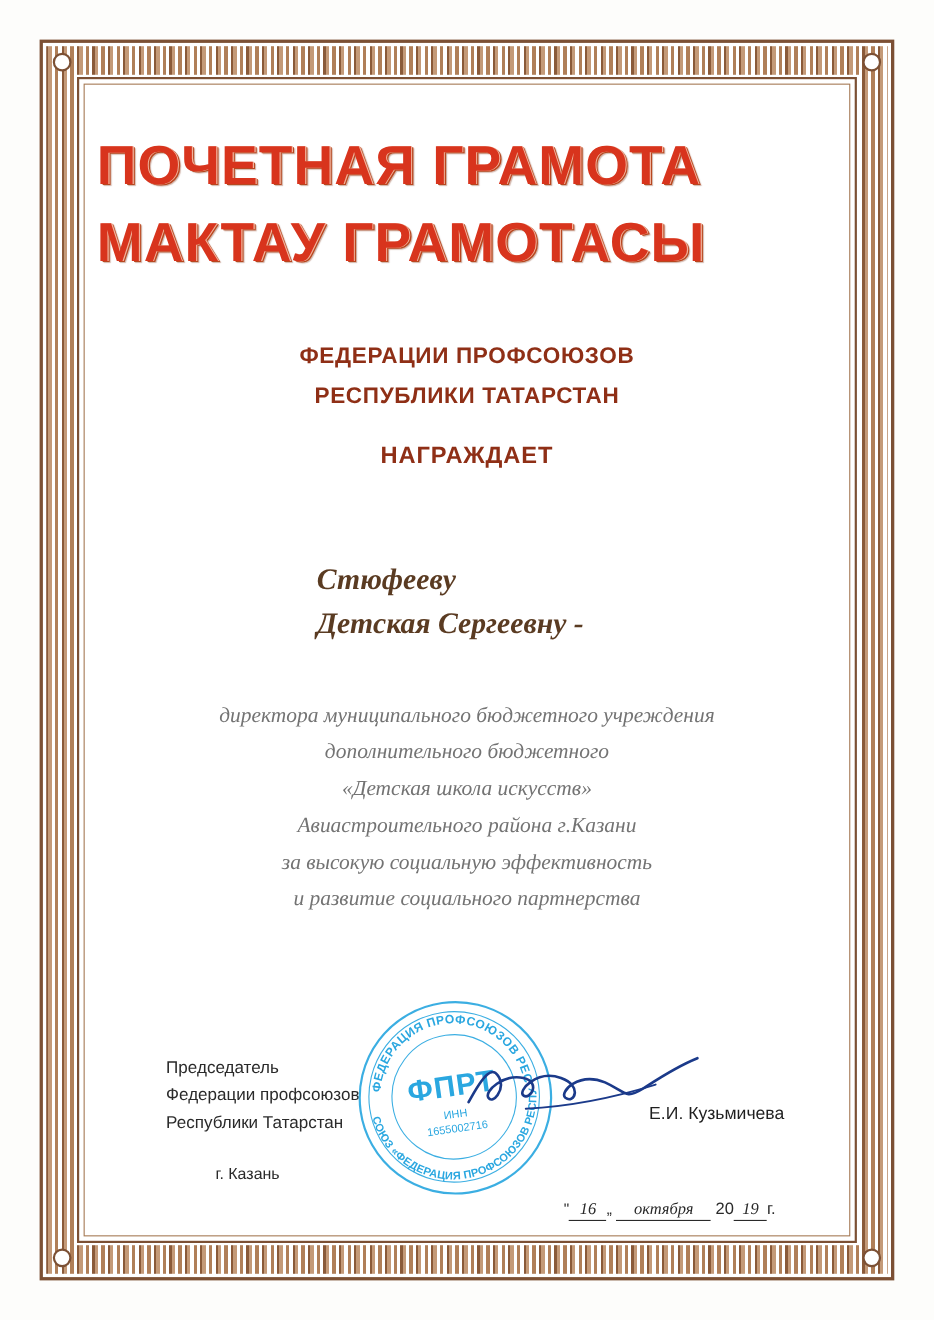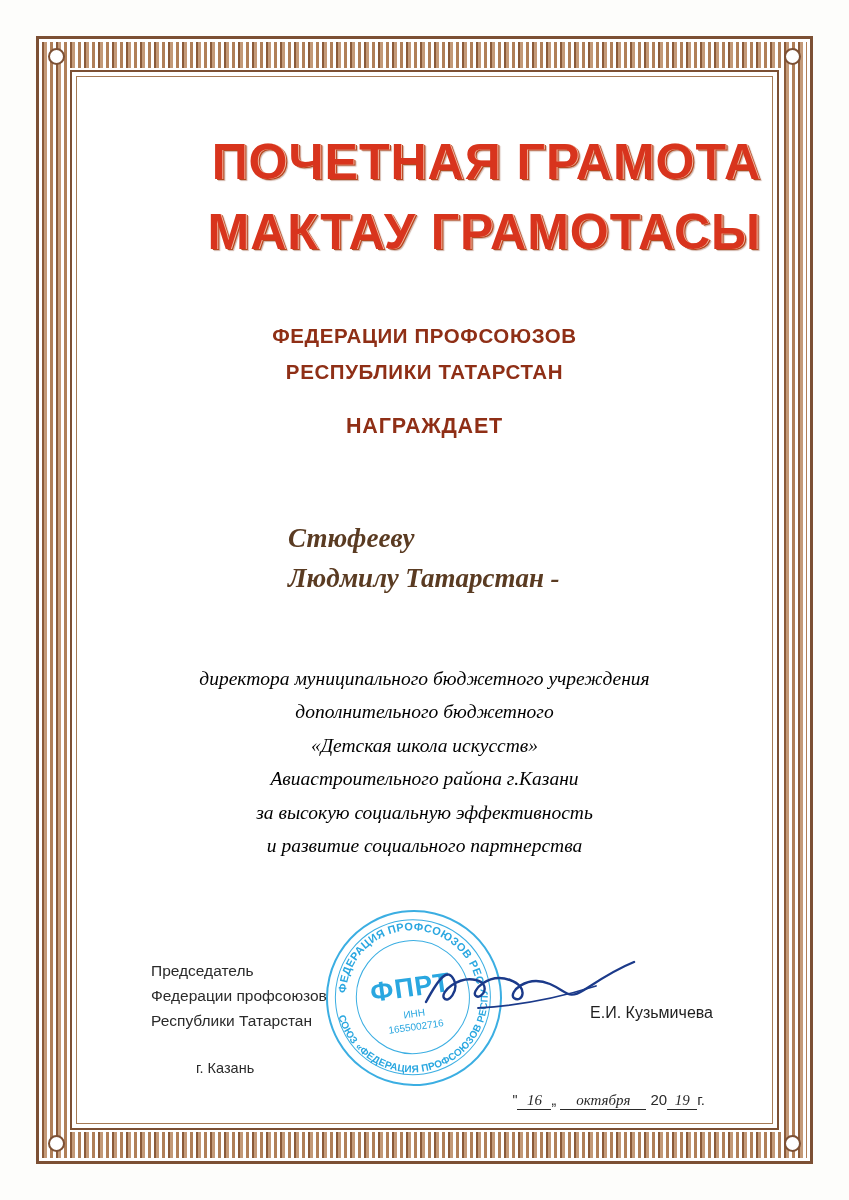--- a/index.html
+++ b/index.html
@@ -88,22 +88,22 @@
   
   .content {
     position: absolute;
     left: 88px;
     top: 92px;
     right: 88px;
     bottom: 92px;
   }
 
   .title-block {
-    text-align: right;
-    margin-top: 38px;
+    text-align: left;
+    margin-top: 26px;
   }
   .title-line {
     font-family: "Liberation Sans", sans-serif;
     font-weight: bold;
     font-size: 50px;
     letter-spacing: 1px;
     color: #d8341d;
     line-height: 1.28;
     text-shadow:
        1px 0 0 #f3b49e,
@@ -132,23 +132,23 @@
     padding-left: 200px;
     color: #5a3b22;
     font-family: "Liberation Serif", serif;
     font-style: italic;
     font-weight: bold;
     font-size: 27px;
     line-height: 1.45;
   }
 
   .reason {
-    margin-top: 64px;
-    text-align: center;
-    color: #000000;
+    margin-top: 48px;
+    text-align: center;
+    color: #737373;
     font-family: "Liberation Serif", serif;
     font-style: italic;
     font-size: 19.5px;
     line-height: 1.72;
   }
 
   
   .footer {
     position: absolute;
     left: 0;
@@ -287,21 +287,21 @@
     </div>
 
     <div class="org-block">
       <div>ФЕДЕРАЦИИ ПРОФСОЮЗОВ</div>
       <div>РЕСПУБЛИКИ ТАТАРСТАН</div>
       <div class="awards-word">НАГРАЖДАЕТ</div>
     </div>
 
     <div class="recipient">
       <div>Стюфееву</div>
-      <div>Людмилу Татарстан -</div>
+      <div>Детская Сергеевну -</div>
     </div>
 
     <div class="reason">
       <div>директора муниципального бюджетного учреждения</div>
       <div>дополнительного бюджетного</div>
       <div>«Детская школа искусств»</div>
       <div>Авиастроительного района г.Казани</div>
       <div>за высокую социальную эффективность</div>
       <div>и развитие социального партнерства</div>
     </div>

